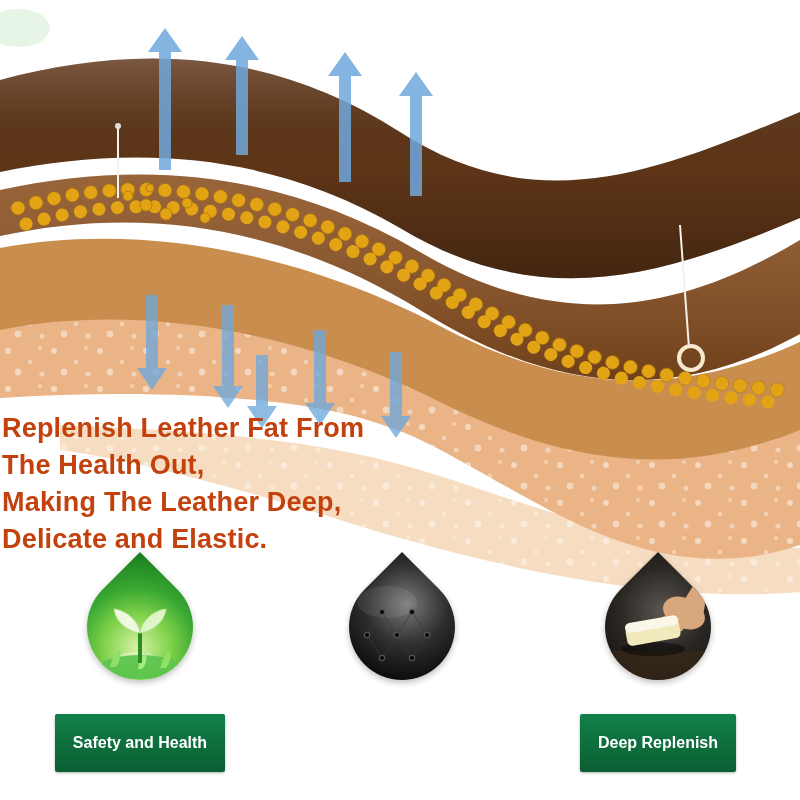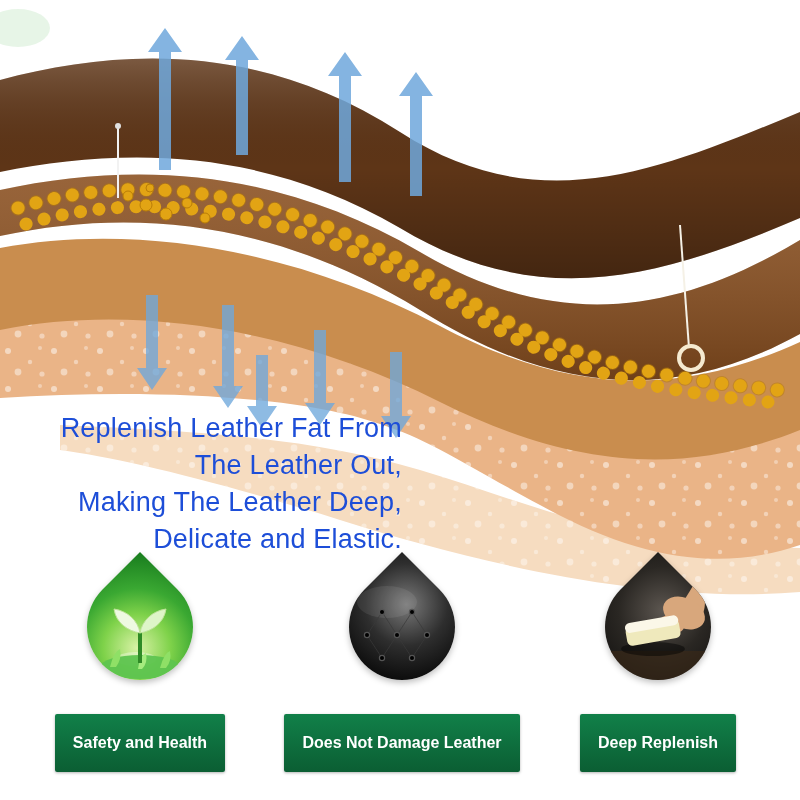--- a/index.html
+++ b/index.html
@@ -7,23 +7,23 @@
     position:relative;
     width:800px;height:800px;
     background:#ffffff;
     overflow:hidden;
     font-family:"Liberation Sans", sans-serif;
   }
   .diagram-svg{position:absolute;top:0;left:0;}
   .headline{
     position:absolute;
     top:410px;left:2px;width:400px;
-    text-align:right;
+    text-align:left;
     font-size:27px;line-height:37px;
-    font-weight:normal;color:#1d4ed8;
+    font-weight:bold;color:#c2410c;
     letter-spacing:.2px;
   }
   .features{
     position:absolute;
     top:552px;left:0;width:800px;height:230px;
   }
   .feature{
     position:absolute;top:0;height:220px;width:260px;
     display:flex;flex-direction:column;align-items:center;
   }
@@ -139,21 +139,21 @@
       <circle cx="118" cy="126" r="3" fill="#e0e0e0"></circle>
     </g>
     <g>
       <line x1="680" y1="225" x2="689" y2="348" stroke="#f5f1e6" stroke-width="2"></line>
       <circle cx="691" cy="358" r="12" fill="none" stroke="#f5ead0" stroke-width="4"></circle>
     </g>
   </svg>
 
   <div class="headline">
     <div>Replenish Leather Fat From</div>
-    <div>The Leather Out,</div>
+    <div>The Health Out,</div>
     <div>Making The Leather Deep,</div>
     <div>Delicate and Elastic.</div>
   </div>
 
   <div class="features">
 
     <div class="feature f0">
       <div class="drop-wrap">
         <div class="drop drop-green">
           <div class="drop-content">
@@ -195,21 +195,20 @@
                 <circle cx="25" cy="68" r="2.6"></circle>
                   <circle cx="55" cy="68" r="2.6"></circle>
                   <circle cx="85" cy="68" r="2.6"></circle>
                 <circle cx="40" cy="91" r="2.6"></circle>
                   <circle cx="70" cy="91" r="2.6"></circle>
               </g>
             </svg>
           </div>
         </div>
       </div>
-      <div class="banner">Does Not Damage Leather</div>
     </div>
 
     <div class="feature f2">
       <div class="drop-wrap">
         <div class="drop drop-dark">
           <div class="drop-content">
             <svg viewBox="0 0 120 120" width="120" height="120">
               <rect x="0" y="84" width="120" height="36" fill="#3c2a18" opacity="0.6"></rect>
               <ellipse cx="55" cy="82" rx="32" ry="7" fill="#000000" opacity="0.45"></ellipse>
               <path d="M98,14 C108,24 110,40 102,52 L82,40 Z" fill="#d8a77c"></path>

